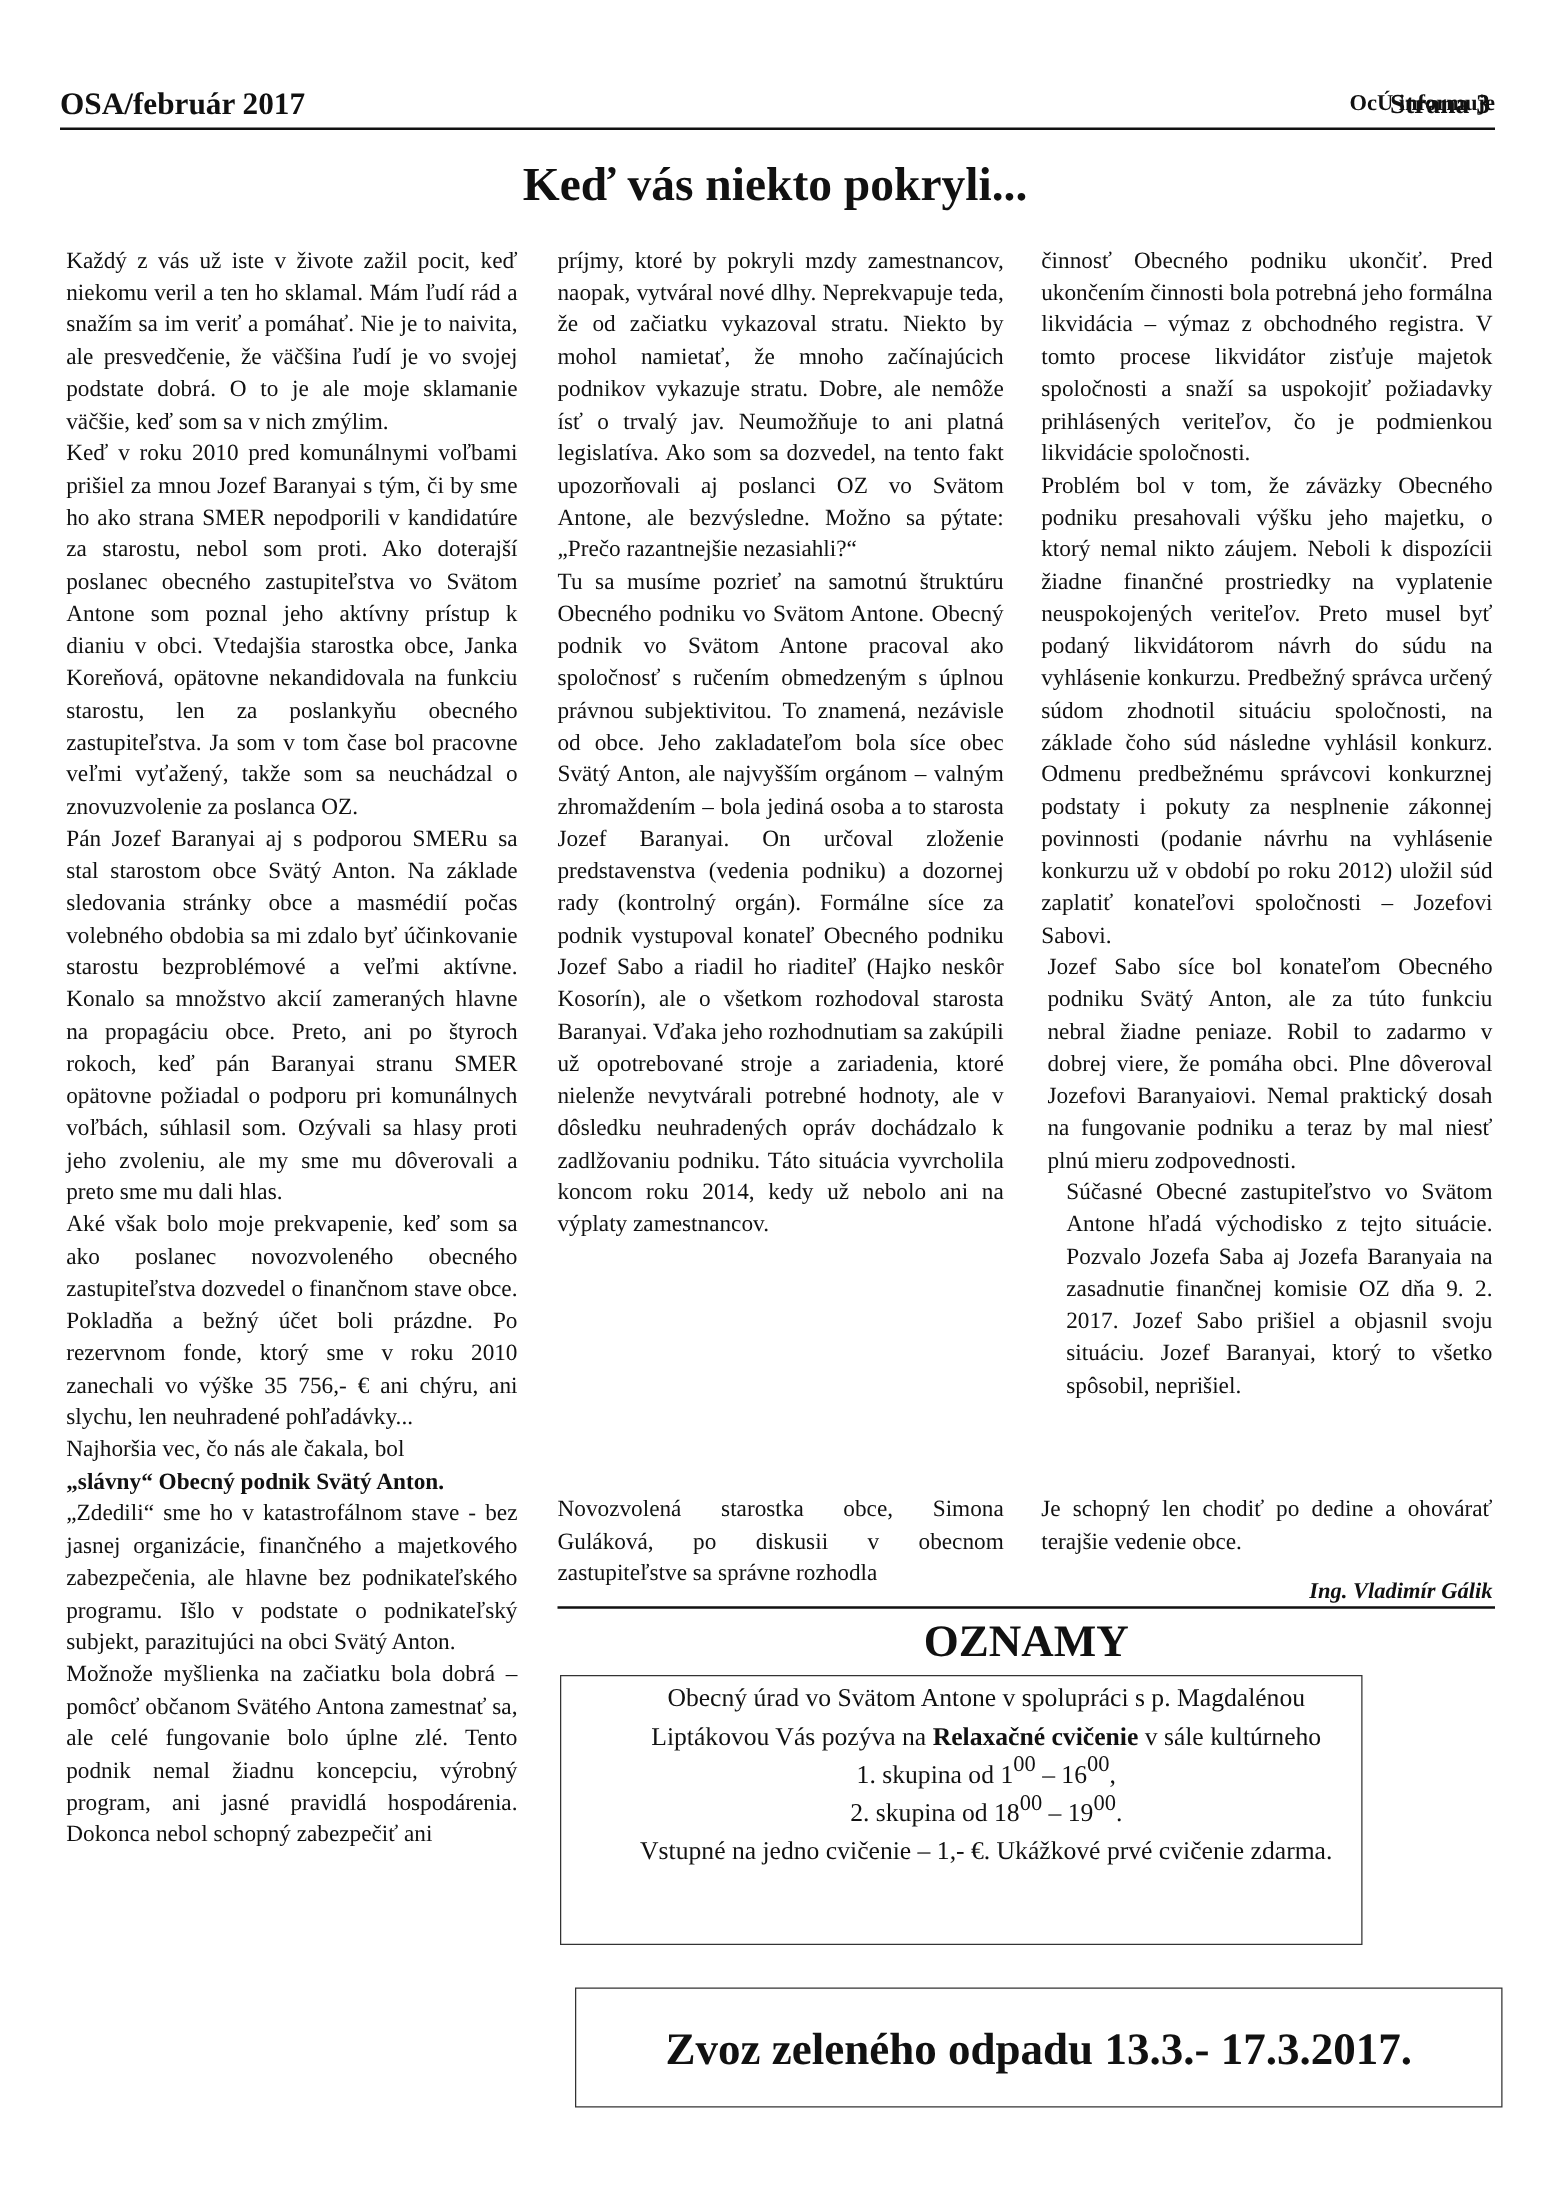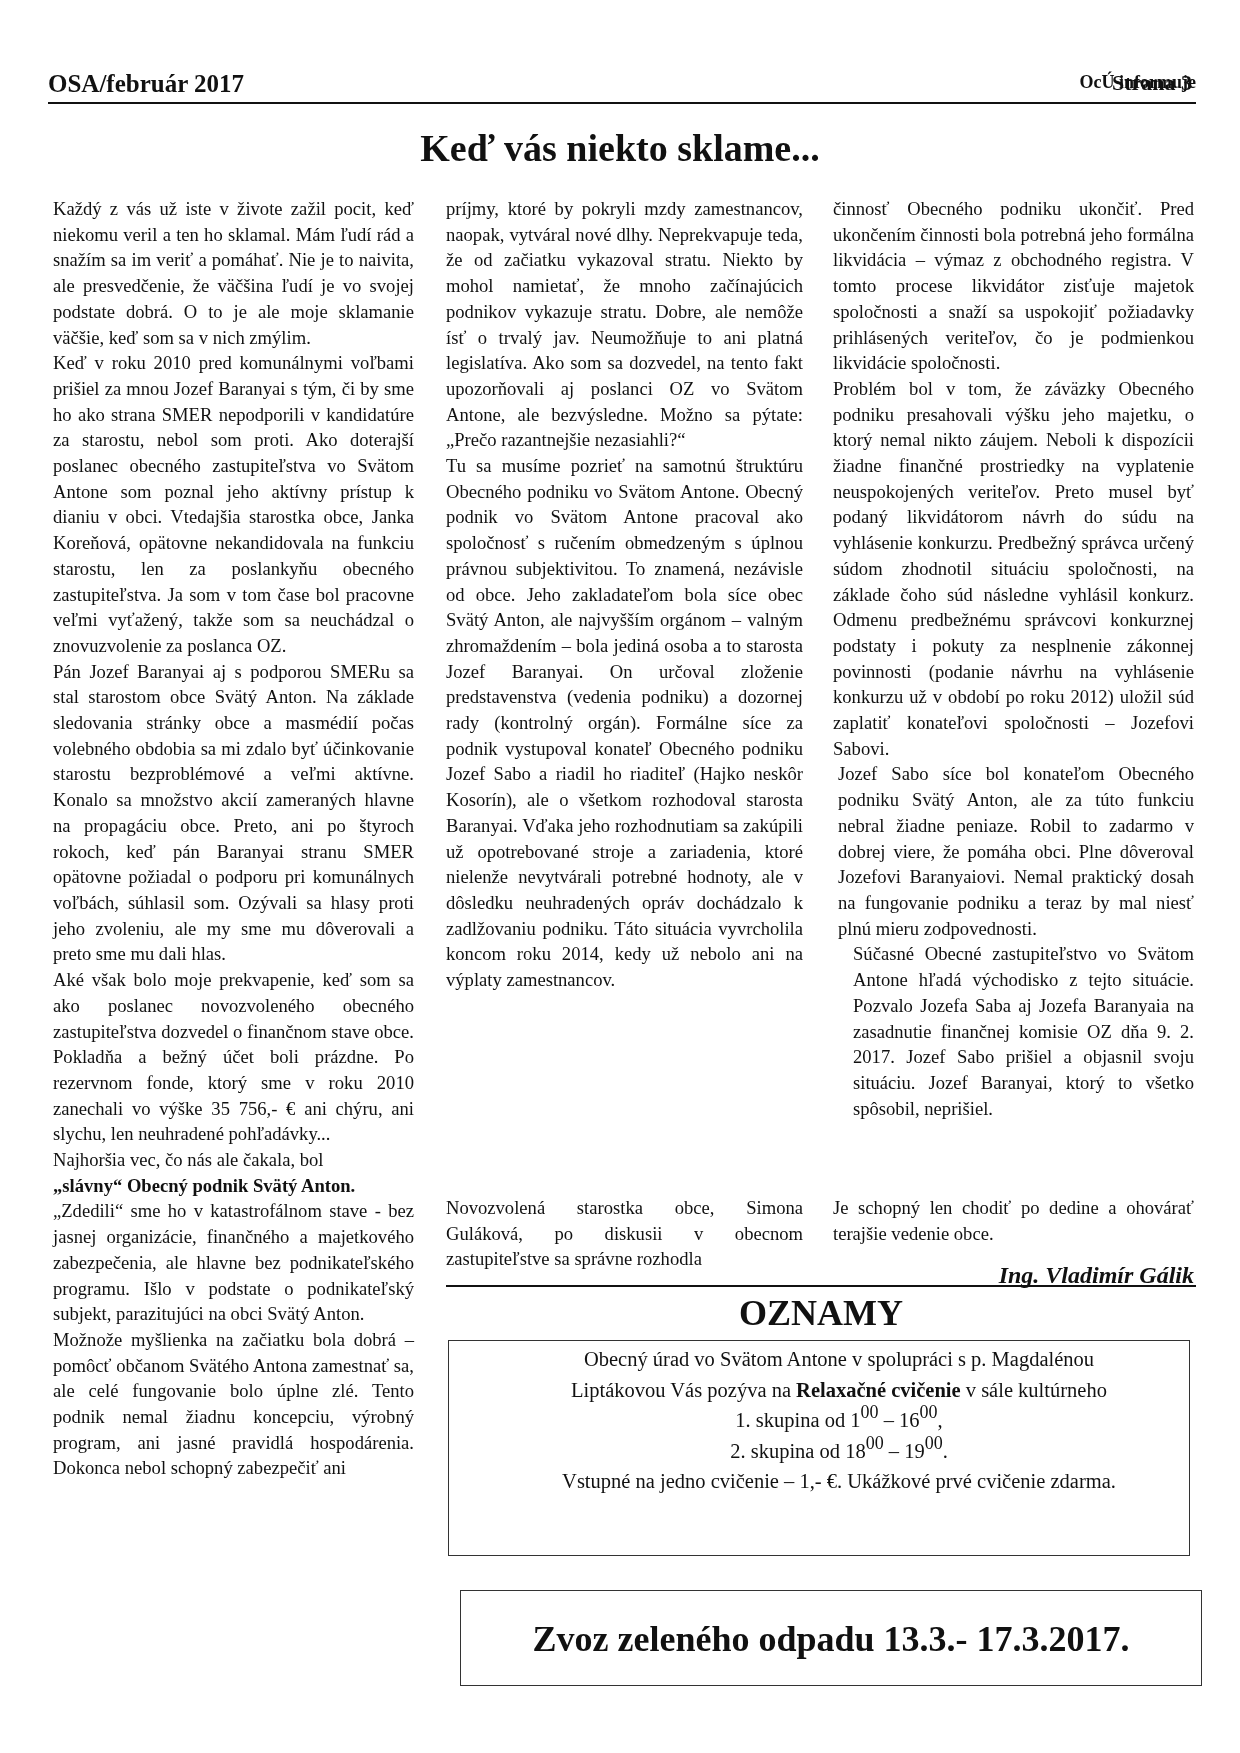--- a/index.html
+++ b/index.html
@@ -10,41 +10,41 @@
   .header .center { position: absolute; left: 0; right: 0; top: 4px; text-align: right; font-weight: bold; font-size: 18px; }
   .header .right { position: absolute; right: 4px; top: 2px; font-weight: bold; font-size: 22px; }
   .title { position: absolute; left: 0; width: 1240px; top: 126px; text-align: center; font-weight: bold; font-size: 38px; }
   .col { position: absolute; top: 196px; font-size: 18.6px; line-height: 25.7px; text-align: justify; }
   .col p { margin: 0; }
   .col1 { left: 53px; width: 361px; }
   .col2 { left: 446px; width: 357px; }
   .col3 { left: 833px; width: 361px; }
   .col2-tail { position: absolute; left: 446px; top: 1195px; width: 357px; font-size: 18.6px; line-height: 25.7px; text-align: justify; }
   .col3-tail { position: absolute; left: 833px; top: 1195px; width: 361px; font-size: 18.6px; line-height: 25.7px; text-align: justify; }
-  .signature { position: absolute; left: 833px; top: 1262px; width: 361px; text-align: right; font-weight: bold; font-style: italic; font-size: 24px; }
+  .signature { position: absolute; left: 833px; top: 1262px; width: 361px; text-align: right; font-weight: bold; font-style: italic; font-size: 18px; }
   .divider { position: absolute; left: 446px; top: 1285px; width: 750px; height: 0; border-top: 2px solid #111; }
   .oznamy-title { position: absolute; left: 446px; width: 750px; top: 1292px; text-align: center; font-weight: bold; font-size: 36px; }
-  .notice-box { position: absolute; left: 448px; top: 1340px; width: 742px; height: 216px; border: 1.5px solid #333; box-sizing: border-box; text-align: center; font-size: 20.5px; line-height: 30.6px; padding-top: 3px; padding-left: 40px; }
+  .notice-box { position: absolute; left: 448px; top: 1340px; width: 642px; height: 216px; border: 1.5px solid #333; box-sizing: border-box; text-align: center; font-size: 20.5px; line-height: 30.6px; padding-top: 3px; padding-left: 40px; }
   .notice-box sup { font-size: 18px; vertical-align: 9px; line-height: 0; }
   .waste-box { position: absolute; left: 448px; top: 1590px; width: 742px; height: 96px; border: 1.5px solid #333; box-sizing: border-box; text-align: center; font-weight: bold; font-size: 36px; line-height: 96px; margin-left: 12px; }
   .indent { padding-left: 20px; }
   .indent-small { padding-left: 5px; }
 </style>
 </head>
 <body>
 
 <div class="page">
 
   <div class="header">
     <span class="left">OSA/február 2017</span>
     <span class="center">OcÚ informuje</span>
     <span class="right">Strana 3</span>
   </div>
 
-  <div class="title">Keď vás niekto sklame...</div>
+  <div class="title">Keď vás niekto pokryli...</div>
 
   <div class="col col1">
     <p>Každý z vás už iste v živote zažil pocit, keď niekomu veril a ten ho sklamal. Mám ľudí rád a  snažím sa im veriť a pomáhať. Nie je to naivita, ale presvedčenie,  že väčšina ľudí je vo svojej podstate dobrá. O to je ale moje sklamanie väčšie, keď som sa v nich zmýlim.</p>
     <p>Keď v roku 2010 pred komunálnymi voľbami prišiel za mnou Jozef Baranyai s tým, či by sme ho ako strana SMER nepodporili v kandidatúre za starostu, nebol som proti. Ako doterajší poslanec obecného zastupiteľstva vo Svätom Antone som poznal jeho aktívny prístup k dianiu v obci. Vtedajšia starostka obce, Janka Koreňová, opätovne nekandidovala na funkciu starostu, len za poslankyňu obecného zastupiteľstva. Ja som v tom čase bol pracovne veľmi vyťažený, takže som sa neuchádzal o znovuzvolenie za poslanca OZ.</p>
     <p>Pán Jozef Baranyai  aj s podporou SMERu sa stal starostom obce Svätý Anton. Na základe sledovania stránky obce a masmédií počas volebného obdobia sa mi zdalo byť účinkovanie starostu bezproblémové a veľmi aktívne. Konalo sa množstvo akcií zameraných hlavne na propagáciu obce. Preto,  ani po štyroch rokoch, keď pán Baranyai  stranu SMER opätovne požiadal o podporu pri komunálnych voľbách, súhlasil som. Ozývali sa hlasy proti jeho zvoleniu, ale my sme mu dôverovali a preto sme mu dali hlas.</p>
     <p>Aké však bolo moje prekvapenie, keď som sa ako poslanec novozvoleného obecného zastupiteľstva dozvedel o finančnom stave obce. Pokladňa a bežný účet boli prázdne. Po rezervnom fonde, ktorý sme v roku 2010 zanechali vo výške 35 756,- € ani chýru, ani slychu, len neuhradené pohľadávky...</p>
     <p>Najhoršia vec, čo nás ale čakala, bol</p>
     <p style="font-weight:bold">„slávny“ Obecný podnik Svätý Anton.</p>
     <p>„Zdedili“ sme ho v katastrofálnom stave - bez jasnej organizácie, finančného a majetkového zabezpečenia, ale hlavne bez podnikateľského programu. Išlo v podstate o podnikateľský subjekt, parazitujúci na obci Svätý Anton.</p>
     <p>Možnože myšlienka na začiatku bola dobrá – pomôcť občanom Svätého Antona zamestnať sa, ale celé fungovanie bolo úplne zlé. Tento podnik nemal žiadnu koncepciu, výrobný program, ani jasné pravidlá hospodárenia. Dokonca nebol schopný zabezpečiť ani</p>

